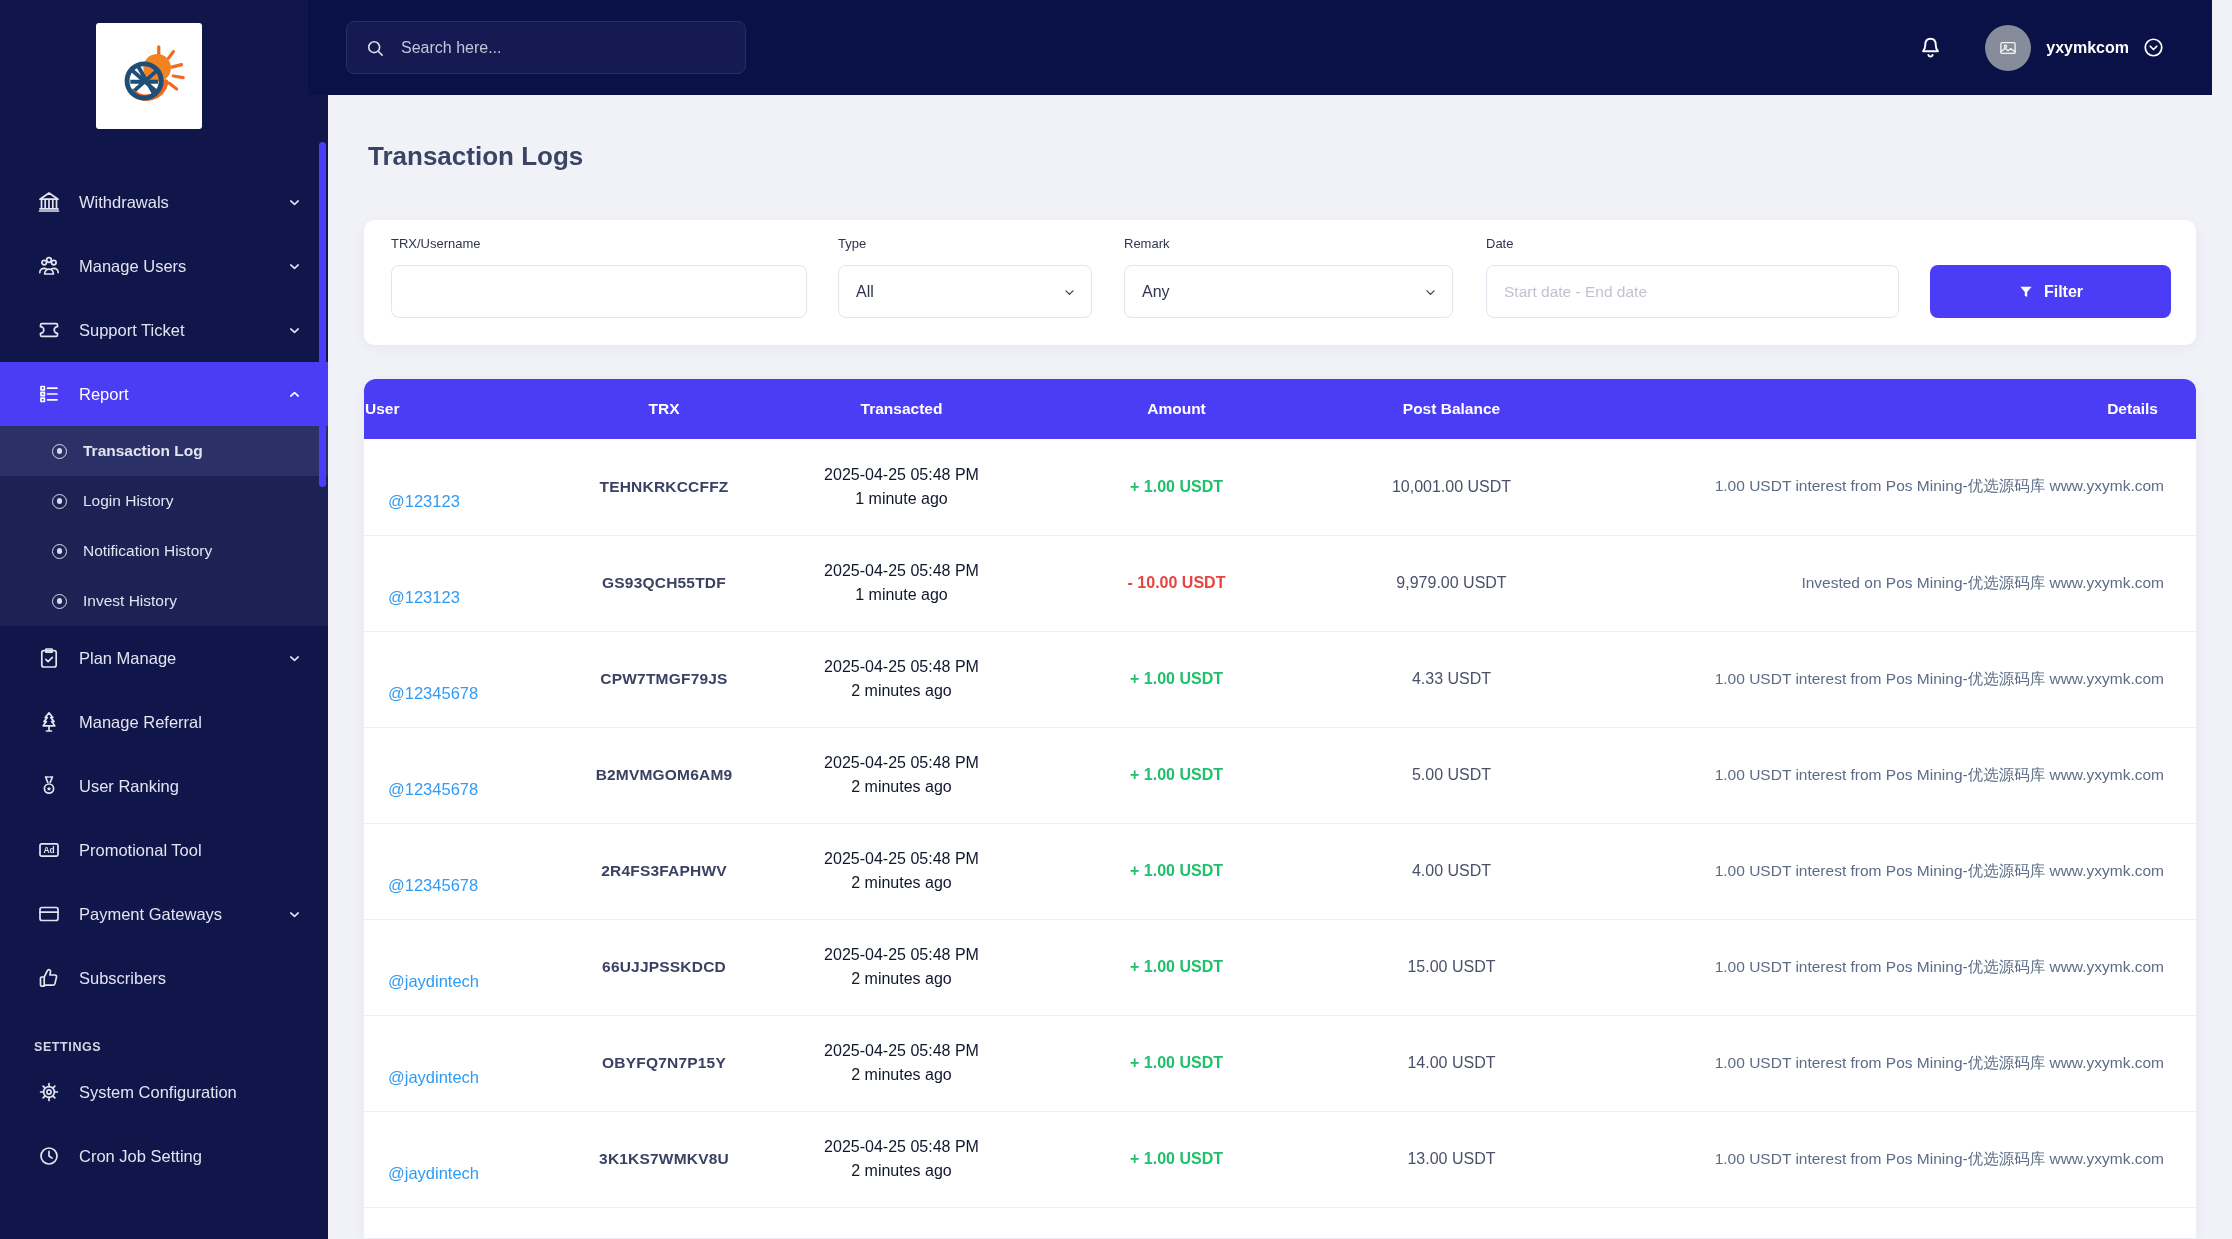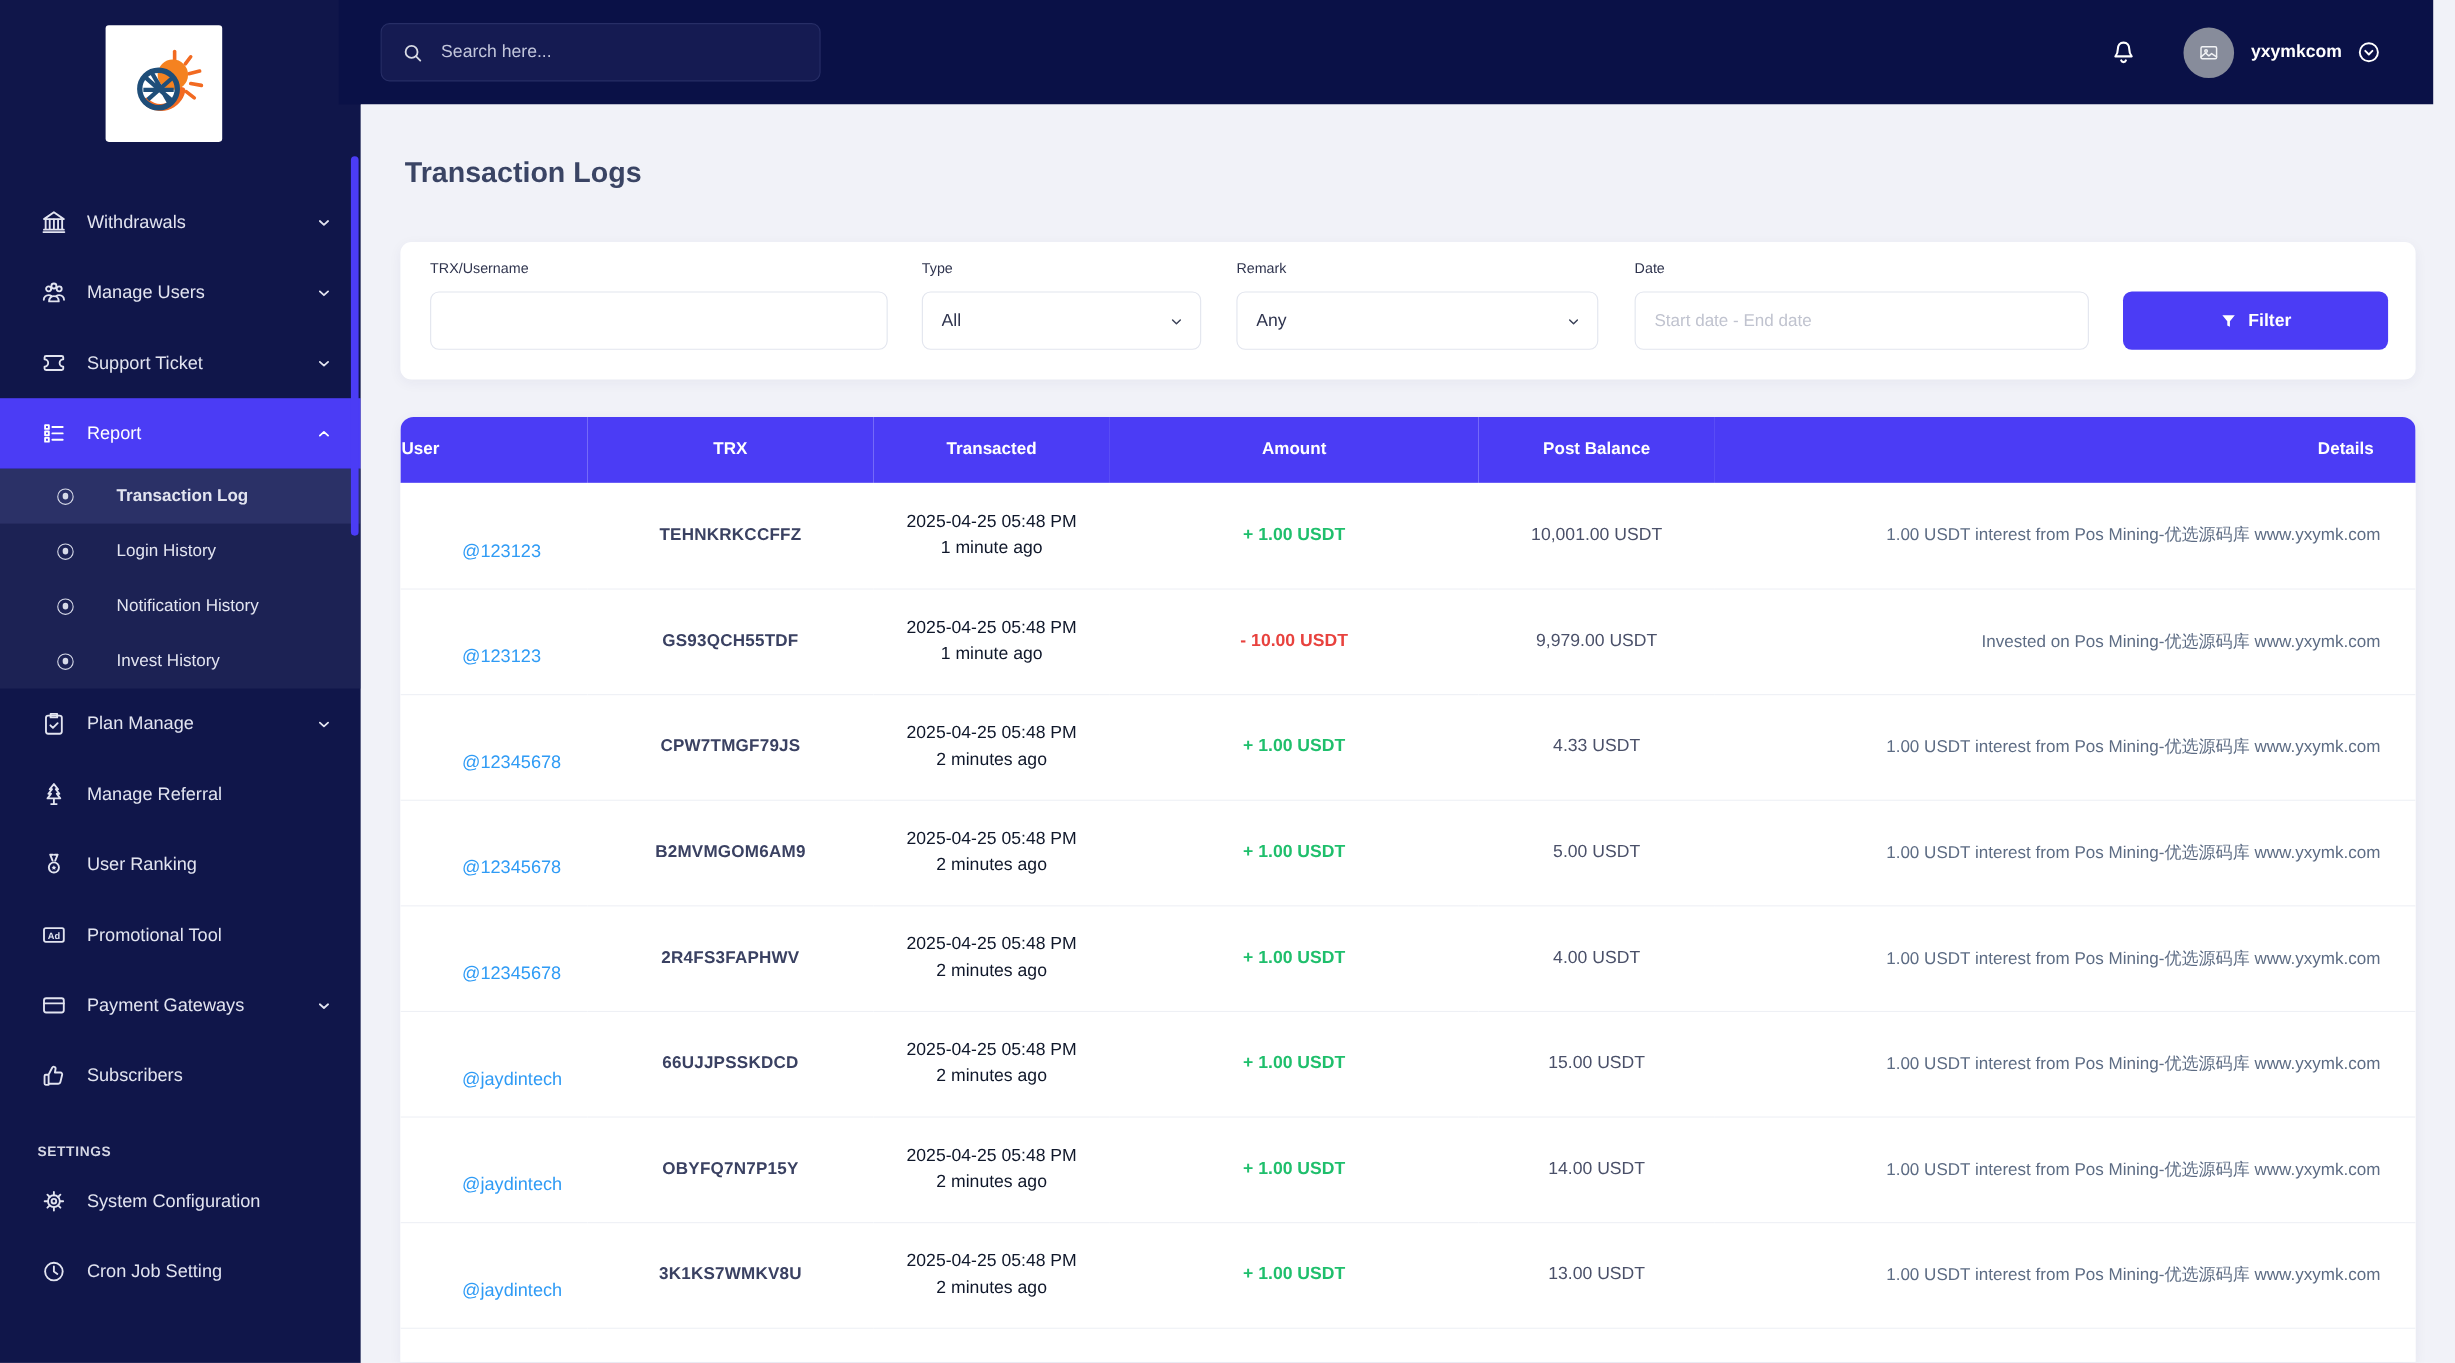--- a/index.html
+++ b/index.html
@@ -16,21 +16,21 @@
   .logo-box{width:106px;height:106px;background:#fff;border-radius:3px;margin:23px 0 0 96px;display:flex;align-items:center;justify-content:center;}
   .side-nav{margin-top:41px;}
   .side-item{position:relative;height:64px;display:flex;align-items:center;padding:0 26px 0 36px;color:#e2e4f0;font-size:16.5px;font-weight:500;cursor:pointer;}
   .side-item.active{background:var(--accent);color:#fff;}
   .si-icon{width:26px;height:26px;margin-right:17px;flex:0 0 auto;display:flex;align-items:center;justify-content:center;}
   .si-icon svg{width:24px;height:24px;stroke:currentColor;fill:none;stroke-width:1.7;stroke-linecap:round;stroke-linejoin:round;}
   .si-label{flex:1;}
   .si-chevron{width:15px;height:15px;display:flex;}
   .si-chevron svg{width:15px;height:15px;stroke:currentColor;fill:none;stroke-width:2.6;stroke-linecap:round;stroke-linejoin:round;}
   .side-sub{background:var(--subbg);}
-  .sub-item{height:50px;display:flex;align-items:center;padding-left:52px;color:#e2e4f0;font-size:15.5px;cursor:pointer;gap:23px;}
+  .sub-item{height:50px;display:flex;align-items:center;padding-left:52px;color:#e2e4f0;font-size:15.5px;cursor:pointer;}
   .sub-item.active{background:var(--subactive);font-weight:bold;}
   .sub-dot{width:15px;height:15px;border:1.6px solid #d7dae8;border-radius:50%;margin-right:16px;position:relative;flex:0 0 auto;}
   .sub-dot::after{content:"";position:absolute;inset:3.8px;background:#d7dae8;border-radius:50%;}
   .settings-header{margin:30px 0 6px 34px;font-size:12.5px;font-weight:bold;letter-spacing:.6px;color:#d4d6e4;}
   .side-scrollbar{position:absolute;top:142px;right:2px;width:7px;height:345px;border-radius:4px;background:var(--accent);}
 
   
   .topbar{position:absolute;left:308px;top:0;width:1904px;height:95px;background:var(--topbar);}
   .search-box{position:absolute;left:38px;top:21px;width:400px;height:53px;background:#151b52;border:1px solid #272e66;border-radius:8px;display:flex;align-items:center;padding:0 18px;}
   .search-box svg{width:20px;height:20px;stroke:#d7dae4;fill:none;stroke-width:2;stroke-linecap:round;}
@@ -63,21 +63,21 @@
 
   .table-card{margin-top:34px;background:#fff;border-radius:12px 12px 0 0;height:859px;overflow:hidden;box-shadow:0 3px 12px rgba(30,40,90,.05);}
   table{width:100%;border-collapse:collapse;table-layout:fixed;}
   thead tr{height:60px;background:var(--accent);}
   th{color:#fff;font-size:15.5px;font-weight:bold;text-align:center;}
   th.c0{text-align:left;}
   th.c5{text-align:right;padding-right:38px;}
   tbody tr{height:96px;background:#fff;}
   tbody tr + tr{border-top:1px solid #eef0f5;}
   td{text-align:center;vertical-align:middle;font-size:16px;}
-  td.cell-user{text-align:left;padding-left:56px;padding-top:30px;}
+  td.cell-user{text-align:left;padding-left:24px;padding-top:30px;}
   .user-link{color:var(--link);font-size:16.5px;text-decoration:none;cursor:pointer;}
   td.cell-trx{font-weight:bold;color:#3a4162;font-size:15.5px;letter-spacing:.2px;}
   td.cell-date{color:#0f172a;line-height:1.5;}
   td.cell-amount{font-weight:bold;}
   td.cell-amount.pos{color:var(--green);}
   td.cell-amount.neg{color:var(--red);}
   td.cell-balance{color:#4a5069;}
   td.cell-details{text-align:right;padding-right:32px;color:#5d6c84;font-size:15.5px;}
 </style>
 </head>

